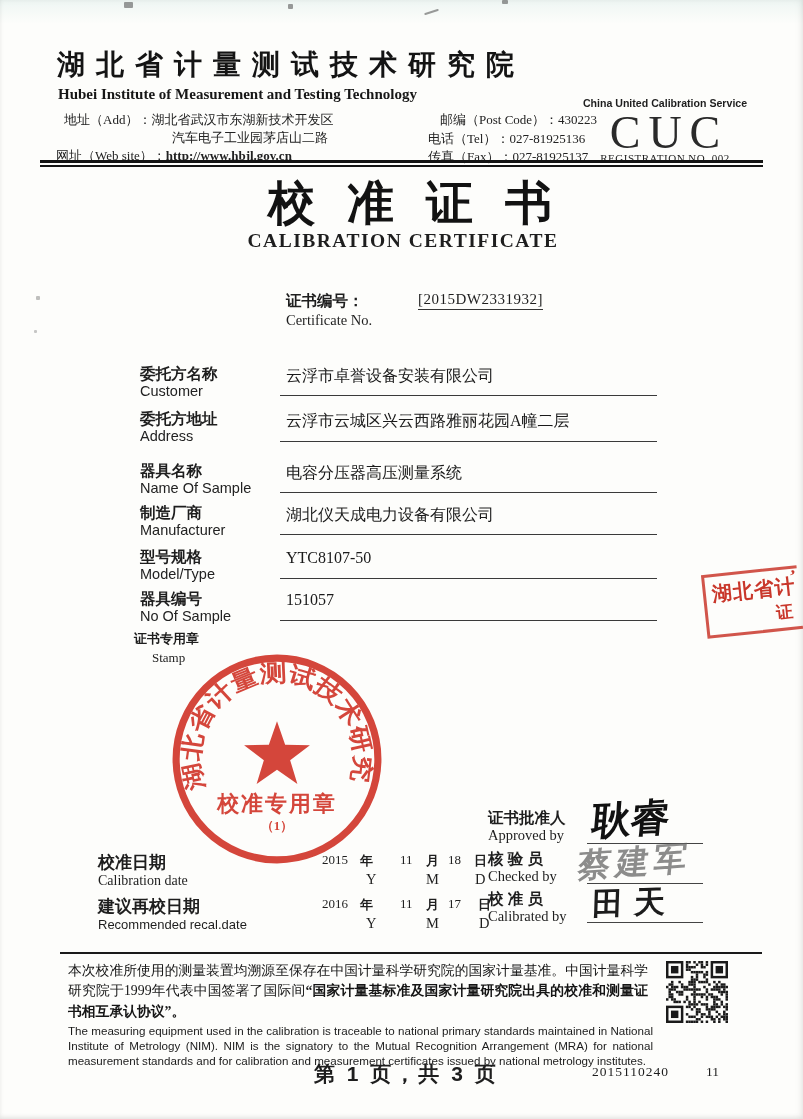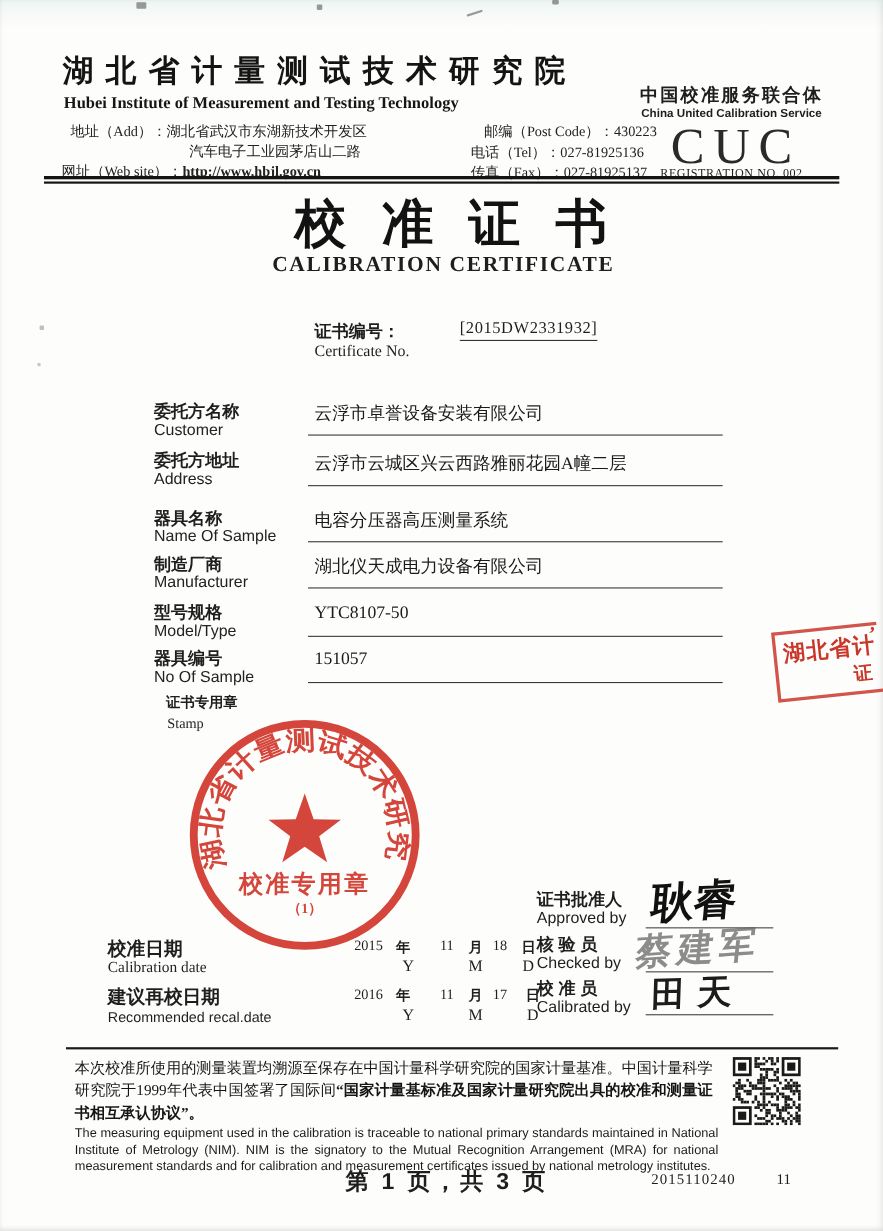--- a/index.html
+++ b/index.html
@@ -31,38 +31,38 @@
   .certno-val{ left:418px; top:291px; font-size:15px; letter-spacing:.5px; border-bottom:1px solid #333; padding-bottom:1px; }
   .certno-en { left:286px; top:312px; font-size:14.5px; }
 
   
   .f-cn  { position:absolute; left:140px; font-size:15.5px; font-weight:bold; font-family:"Liberation Sans","DejaVu Sans",sans-serif; white-space:nowrap; }
   .f-en  { position:absolute; left:140px; font-size:14.5px; font-family:"Liberation Sans","DejaVu Sans",sans-serif; white-space:nowrap; color:#222; }
   .f-val { position:absolute; left:286px; font-size:16px; white-space:nowrap; color:#1a1a1a; }
   .f-line{ position:absolute; left:280px; width:377px; height:1px; background:#3a3a3a; }
 
   
-  .stampl-cn { left:151px; top:630px; font-size:13px; font-weight:bold;font-family:Liberation Mono, monospace; }
+  .stampl-cn { left:134px; top:630px; font-size:13px; font-weight:bold;font-family:Liberation Mono, monospace; }
   .stampl-en { left:152px; top:650px; font-size:13px; }
   .seal { left:170px; top:652px; opacity:.94; mix-blend-mode:multiply; }
   .corner-stamp { left:704px; top:570px; width:96px; height:64px; border:3px solid rgba(201,55,43,.85);
                   border-right:none; transform:rotate(-6deg); color:#c9372b; padding:4px 2px 0 6px; }
   .corner-stamp .l1 { font-size:20px; font-weight:bold; letter-spacing:1px; white-space:nowrap; }
   .corner-stamp .l2 { font-size:17px; font-weight:bold; text-align:right; padding-right:6px; }
   .apos { left:789px; top:566px; color:#c9372b; font-size:18px; font-weight:bold; transform:rotate(10deg); }
 
   
   .d-cn { position:absolute; left:98px; font-size:17px; font-weight:bold; font-family:"Liberation Sans","DejaVu Sans",sans-serif; white-space:nowrap; }
   .d-en { position:absolute; left:98px; font-size:14px; white-space:nowrap; }
   .d-seg { position:absolute; font-size:13px; white-space:nowrap; }
   .d-sub { position:absolute; font-size:14.5px; }
 
   
   .s-cn { position:absolute; left:488px; font-size:15.5px; font-weight:bold; font-family:"Liberation Sans","DejaVu Sans",sans-serif; white-space:nowrap;text-align:right; }
-  .s-en { position:absolute; left:488px; font-size:14.5px; font-family:Liberation Sans, sans-serif; white-space:nowrap; }
+  .s-en { position:absolute; left:488px; font-size:14.5px; font-family:Liberation Serif, serif; white-space:nowrap; }
   .s-line { position:absolute; left:587px; width:116px; height:1px; background:#444; }
   .sig { position:absolute; white-space:nowrap; font-weight:bold; }
   .sig1 { left:592px; top:792px; font-size:39px; transform:rotate(-3deg) skewX(-8deg); color:#111; }
   .sig2 { left:578px; top:840px; font-size:33px; letter-spacing:5px; transform:rotate(-4deg) skewX(-10deg); color:rgba(95,95,95,.72); }
   .sig3 { left:592px; top:882px; font-size:31px; letter-spacing:11px; transform:rotate(-2deg) skewX(-4deg); color:#1c1c1c; }
 
   
   .stmt-rule { left:60px; top:952px; width:702px; height:2px; background:#1a1a1a; }
   .stmt-cn { left:68px; top:961px; width:580px; font-size:13.8px; line-height:1.48; text-align:justify; color:#151515; }
   .stmt-cn b { font-weight:bold; }
@@ -103,21 +103,20 @@
   <div class="abs contact" style="left:428px;top:111px;padding-left:12px;">
     <span>邮编（Post Code）：</span><span>430223</span>
   </div>
   <div class="abs contact" style="left:428px;top:130px;">
     <span>电话（Tel）：</span><span>027-81925136</span>
   </div>
   <div class="abs contact" style="left:428px;top:148px;">
     <span>传真（Fax）：</span><span>027-81925137</span>
   </div>
 
-  <div class="abs cuc-cn">中国校准服务联合体</div>
   <div class="abs cuc-en sans">China United Calibration Service</div>
   <div class="abs cuc-abbr">CUC</div>
   <div class="abs cuc-reg">REGISTRATION NO. 002</div>
 
   <div class="abs dbl-rule"></div>
 
   <div class="abs title-cn">校准证书</div>
   <div class="abs title-en">CALIBRATION CERTIFICATE</div>
 
   <div class="abs certno-cn">证书编号：</div>

